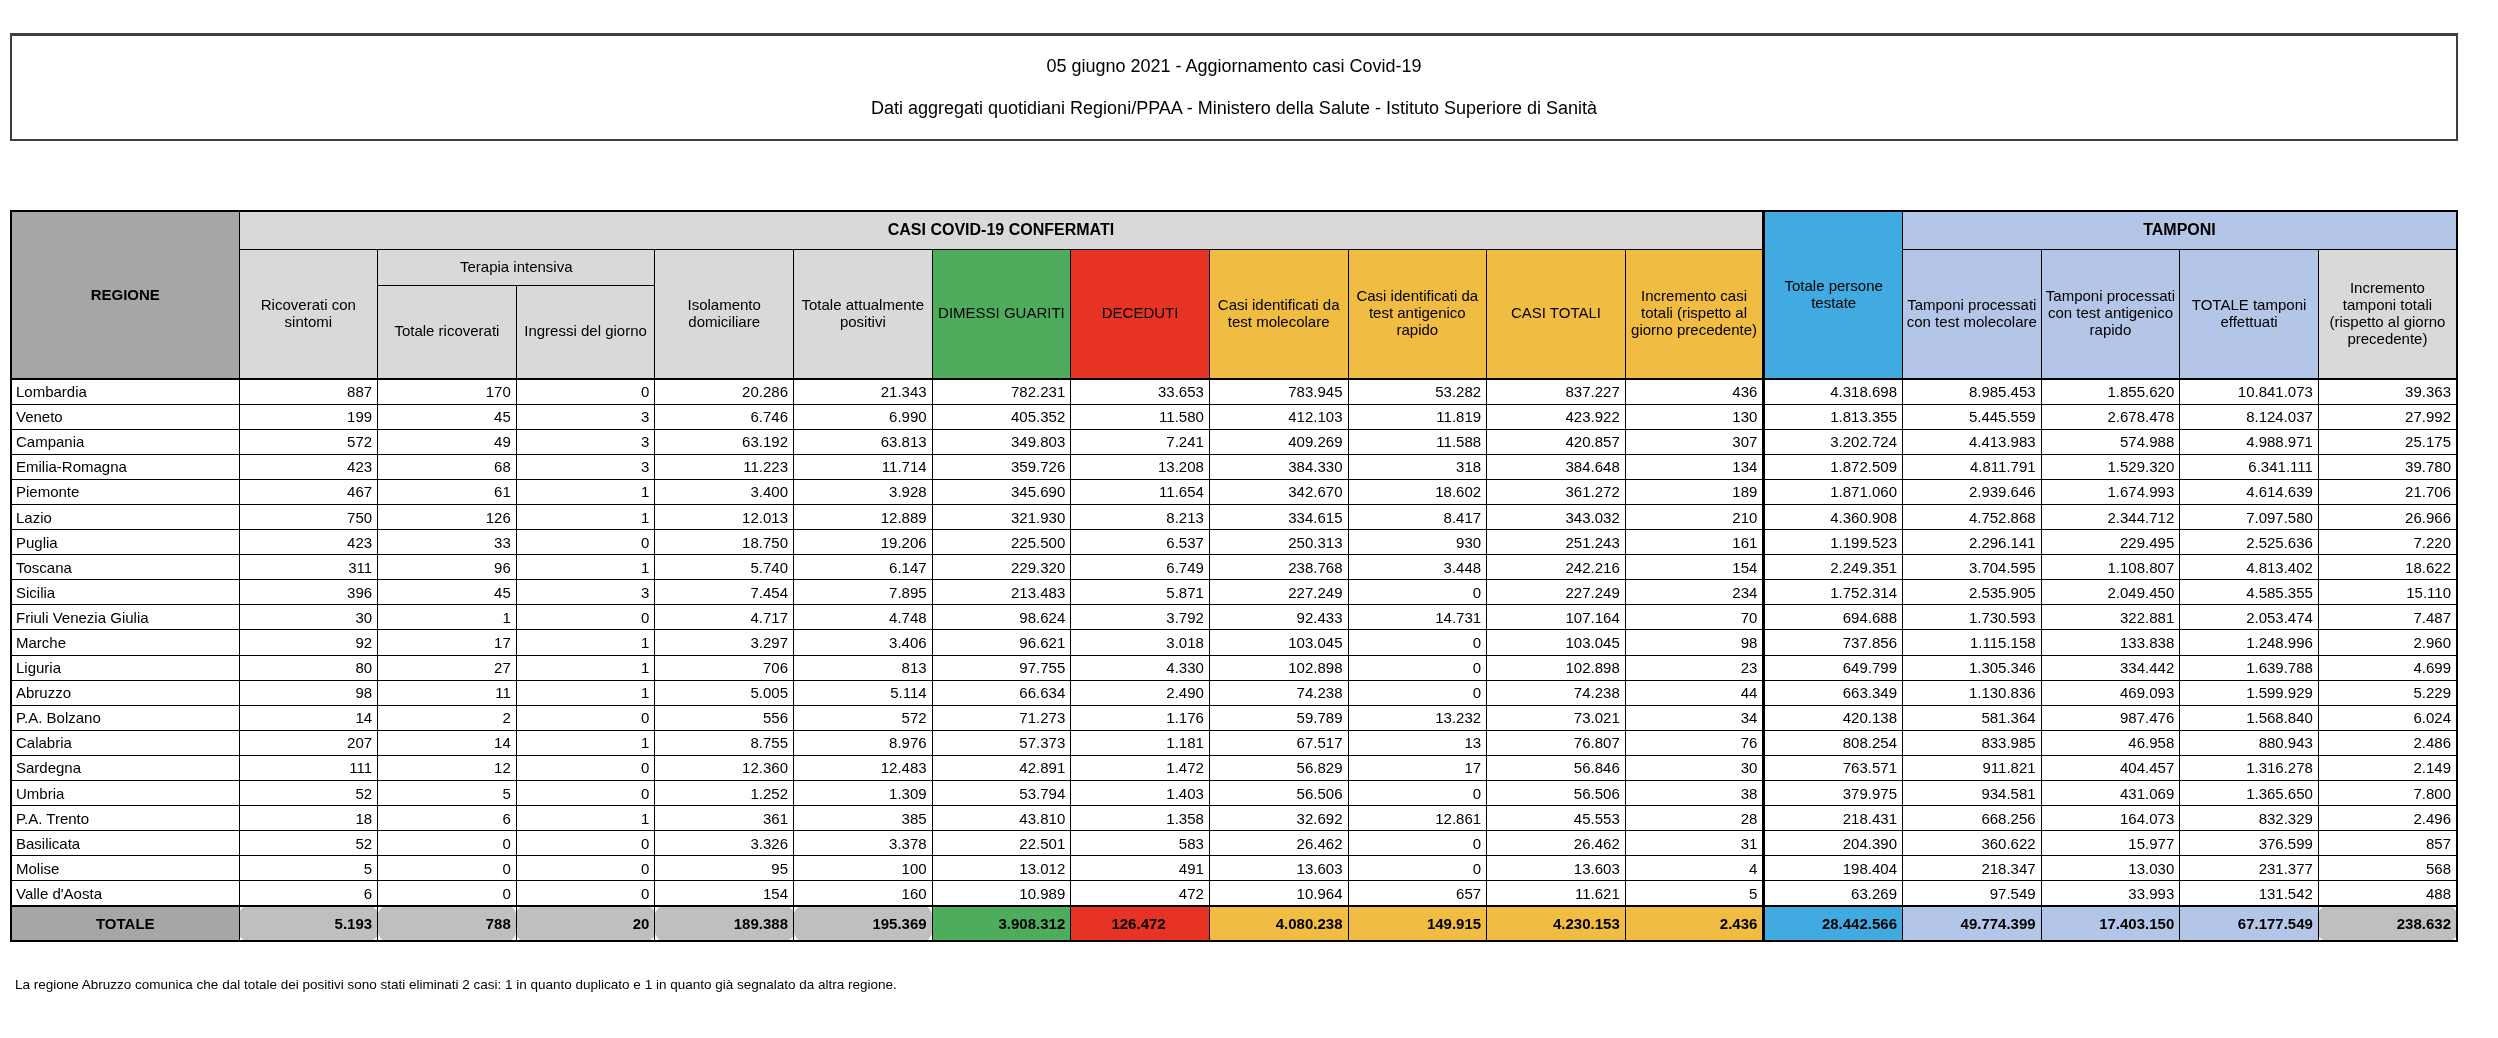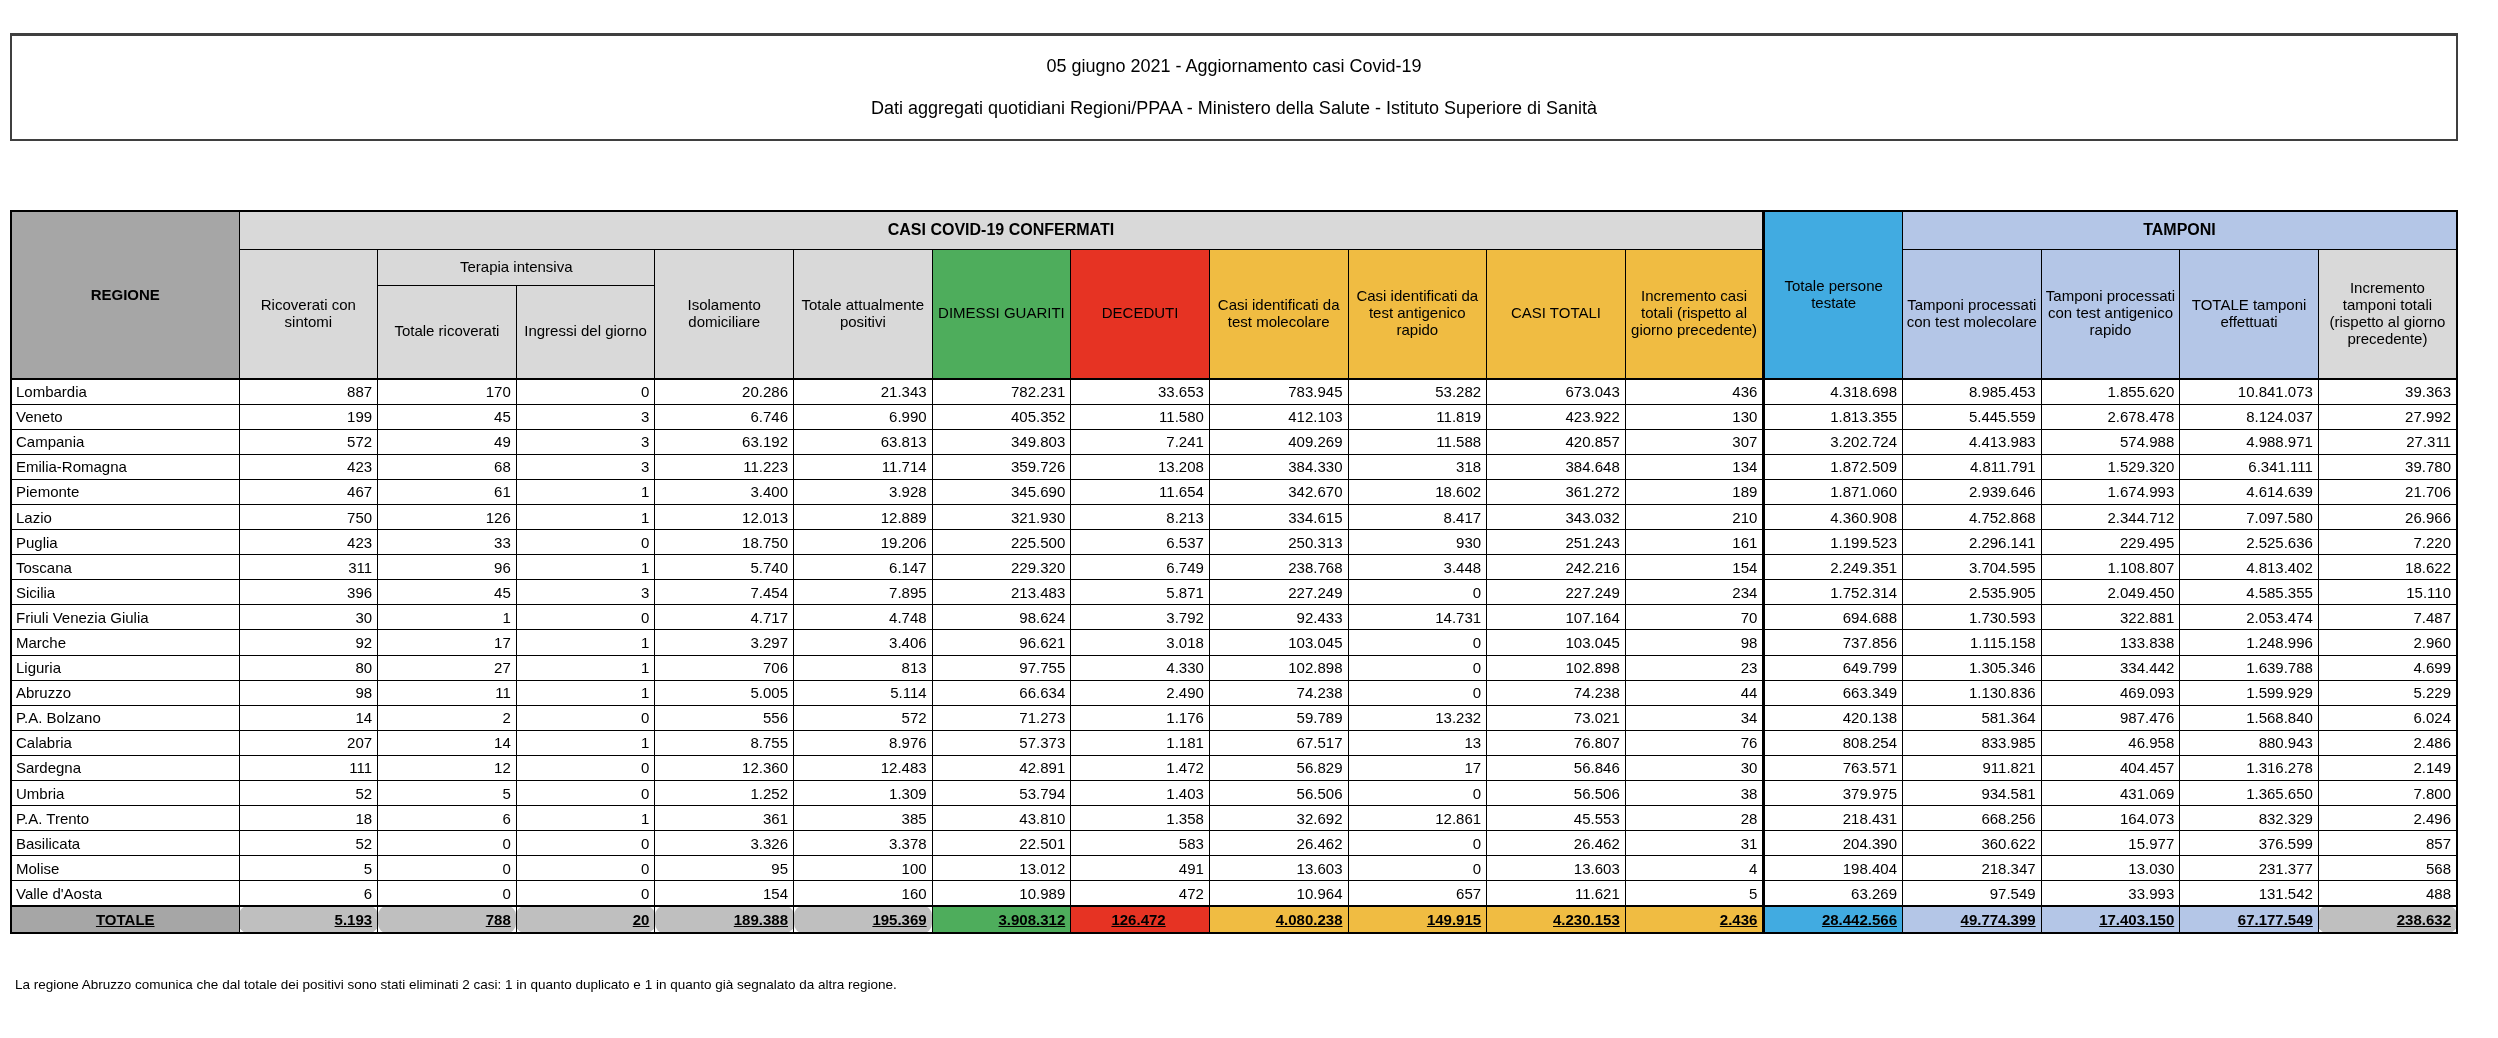--- a/index.html
+++ b/index.html
@@ -33,21 +33,21 @@
   .bg-red{background:var(--red);text-align:center;}
   .bg-yellow{background:var(--yellow);}
   .bg-blue{background:var(--blue);}
   .bg-lblue{background:var(--lblue);}
   .bg-gray{background:var(--total-gray);border-radius:9px;}
   tbody tr{height:25.1px;}
   tbody td{padding:0 5px 0 2px;text-align:right;vertical-align:middle;background:#fff;}
   tbody td.region{text-align:left;padding:0 2px 0 4px;}
   tbody tr:first-child td{border-top:2px solid #000;}
   .sep-left{border-left:3px solid #000 !important;}
-  tr.total-row{height:27px;text-decoration:underline;}
+  tr.total-row{height:35px;}
   tr.total-row td{font-weight:bold;border-top:2px solid #000;border-bottom:2px solid #000;}
   tr.total-row td.total-label{background:var(--dark-gray);text-align:center;padding:0;}
   .notes{position:absolute;left:15px;top:953px;}
   .notes .note-label{font-size:14px;}
   .notes .note-text{font-size:13.5px;margin-top:24px;}
 </style>
 </head>
 <body>
 
 <div class="title-box">
@@ -108,21 +108,21 @@
         <td class="region">Lombardia</td>
         <td class="num">887</td>
         <td class="num">170</td>
         <td class="num">0</td>
         <td class="num">20.286</td>
         <td class="num">21.343</td>
         <td class="num">782.231</td>
         <td class="num">33.653</td>
         <td class="num">783.945</td>
         <td class="num">53.282</td>
-        <td class="num">673.043</td>
+        <td class="num">837.227</td>
         <td class="num">436</td>
         <td class="num sep-left">4.318.698</td>
         <td class="num">8.985.453</td>
         <td class="num">1.855.620</td>
         <td class="num">10.841.073</td>
         <td class="num">39.363</td>
       </tr>
       <tr>
         <td class="region">Veneto</td>
         <td class="num">199</td>
@@ -152,21 +152,21 @@
         <td class="num">349.803</td>
         <td class="num">7.241</td>
         <td class="num">409.269</td>
         <td class="num">11.588</td>
         <td class="num">420.857</td>
         <td class="num">307</td>
         <td class="num sep-left">3.202.724</td>
         <td class="num">4.413.983</td>
         <td class="num">574.988</td>
         <td class="num">4.988.971</td>
-        <td class="num">27.311</td>
+        <td class="num">25.175</td>
       </tr>
       <tr>
         <td class="region">Emilia-Romagna</td>
         <td class="num">423</td>
         <td class="num">68</td>
         <td class="num">3</td>
         <td class="num">11.223</td>
         <td class="num">11.714</td>
         <td class="num">359.726</td>
         <td class="num">13.208</td>

